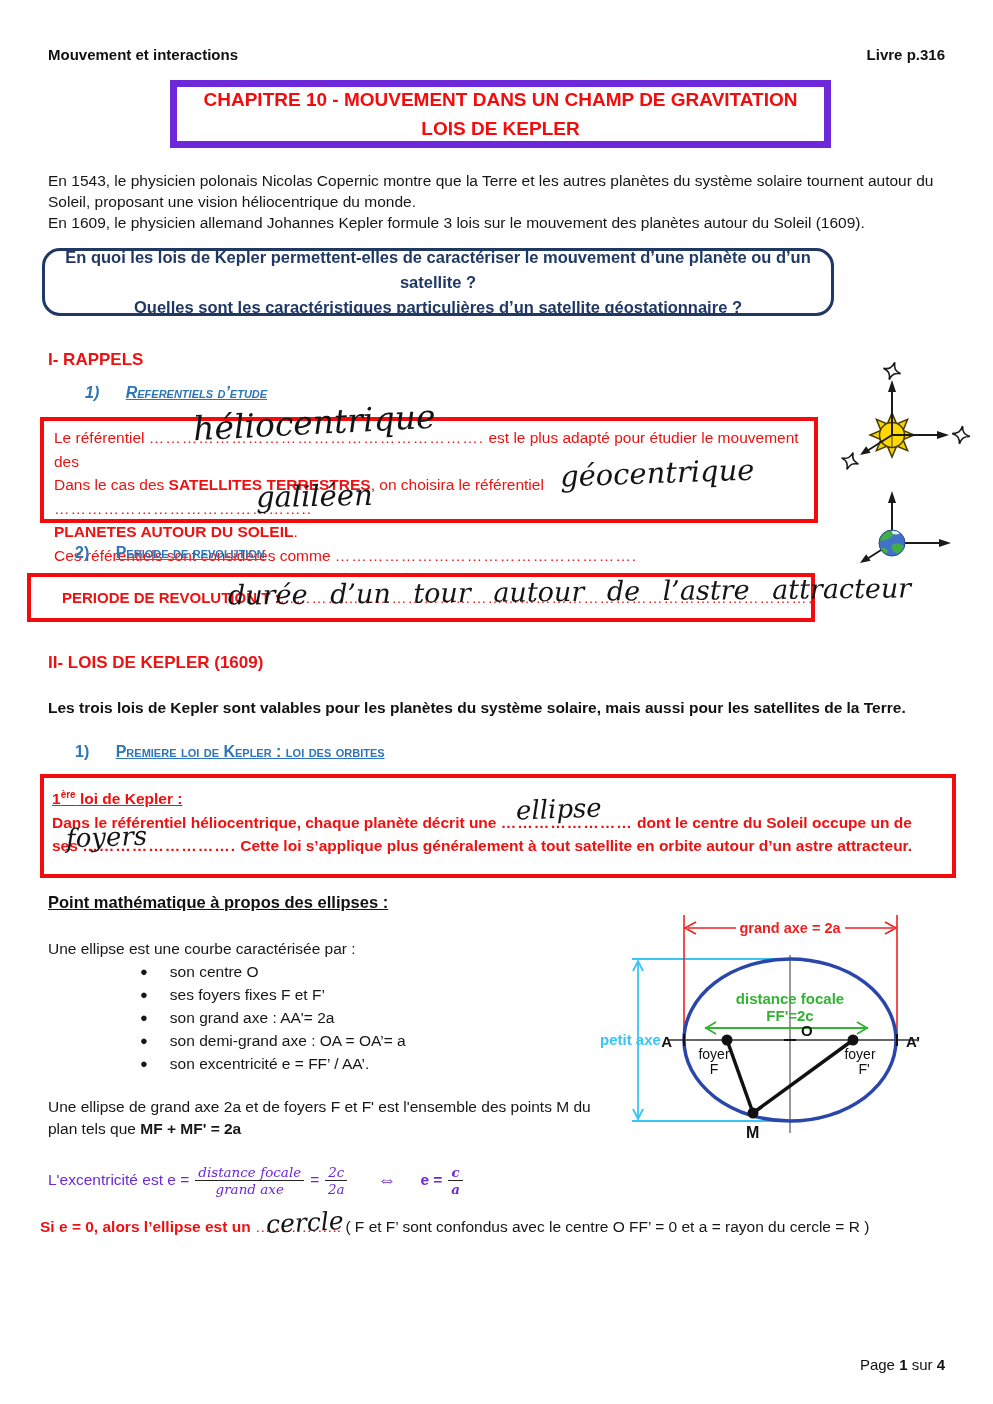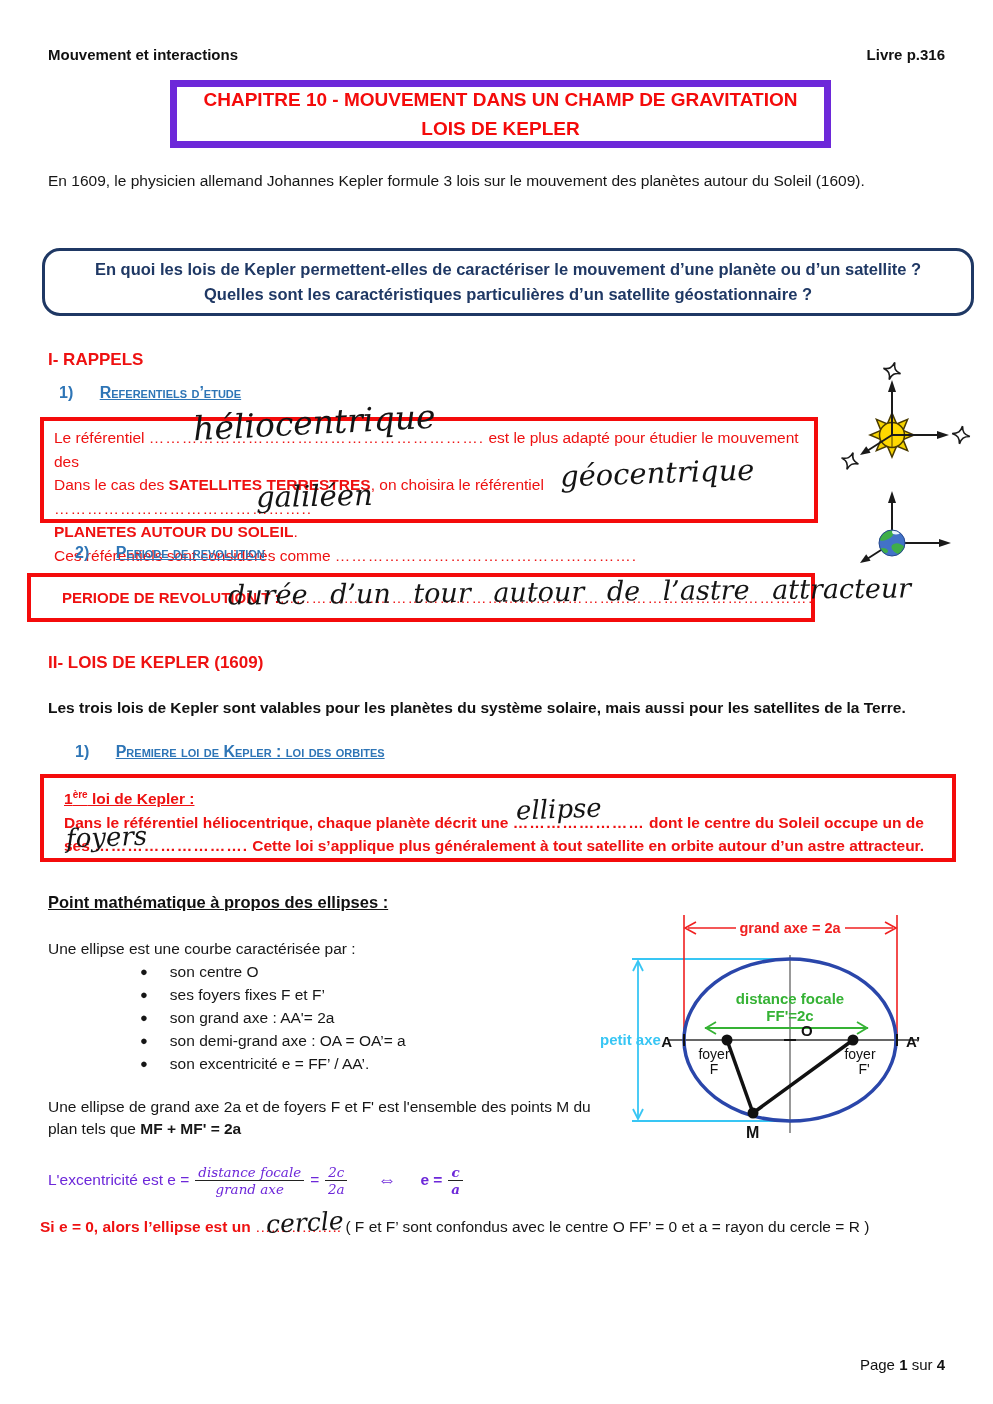--- a/index.html
+++ b/index.html
@@ -17,38 +17,38 @@
     left:170px; top:80px; width:661px; height:68px;
     border:7px solid #6d28d9; text-align:center;
     display:flex; flex-direction:column; justify-content:center;
     color:#f40b0b; font-weight:bold; font-size:19px; line-height:29px;
   }
 
   .intro { left:48px; top:170px; width:900px; font-size:15.5px; line-height:21px; color:#161616; }
   .intro p + p { margin-top:0; }
 
   .question-box {
-    left:42px; top:248px; width:932px; height:68px;
+    left:42px; top:248px; width:792px; height:68px;
     border:3px solid #1f3864; border-radius:18px;
     display:flex; flex-direction:column; justify-content:center; text-align:center;
     color:#1f3864; font-weight:bold; font-size:16.5px; line-height:25px;
   }
 
   .sec-title { font-size:17px; font-weight:bold; color:#ee1111; }
   .subnum { font-size:16px; font-weight:bold; color:#2e75b6; }
   .sublabel {
     font-size:16px; font-weight:bold; color:#2e75b6;
     font-variant:small-caps; text-decoration:underline;
   }
 
   .redbox { border:4px solid #f40b0b; color:#ee1111; font-size:15.5px; line-height:23.5px; }
   .redbox-1 { left:40px; top:417px; width:778px; height:106px; padding:5px 10px; }
   .redbox-2 { left:27px; top:573px; width:788px; height:49px; padding:0 0 0 31px;
               display:flex; align-items:center; font-weight:bold; font-size:15px; white-space:nowrap; overflow:hidden; }
-  .redbox-3 { left:40px; top:774px; width:916px; height:88px; padding:5px 20px; font-weight:bold; }
+  .redbox-3 { left:40px; top:774px; width:916px; height:104px; padding:5px 8px; font-weight:bold; }
   .redbox .dots { letter-spacing:1px; }
   .kepler-law-title { text-decoration:underline; }
   sup { font-size:10px; vertical-align:super; }
 
   .hw {
     position:absolute; font-family:"DejaVu Serif", serif; font-style:italic;
     color:#141414; white-space:nowrap; line-height:1; z-index:5;
   }
 
   .black-bold-par { font-size:15.5px; font-weight:bold; color:#111; }
@@ -83,31 +83,32 @@
 
   <div class="abs hdr" style="left:48px; top:46px;">Mouvement et interactions</div>
   <div class="abs hdr" style="right:48px; top:46px;">Livre p.316</div>
 
   <div class="abs title-box">
     <div>CHAPITRE 10 - MOUVEMENT DANS UN CHAMP DE GRAVITATION</div>
     <div>LOIS DE KEPLER</div>
   </div>
 
   <div class="abs intro">
+    <p>En 1543, le physicien polonais Nicolas Copernic montre que la Terre et les autres planètes du système solaire tournent autour du Soleil, proposant une vision héliocentrique du monde.</p>
     <p>En 1609, le physicien allemand Johannes Kepler formule 3 lois sur le mouvement des planètes autour du Soleil (1609).</p>
   </div>
 
   <div class="abs question-box">
     <div>En quoi les lois de Kepler permettent-elles de caractériser le mouvement d’une planète ou d’un satellite ?</div>
     <div>Quelles sont les caractéristiques particulières d’un satellite géostationnaire ?</div>
   </div>
 
   <div class="abs sec-title" style="left:48px; top:350px;">I- RAPPELS</div>
 
-  <div class="abs" style="left:59px; top:384px;">
+  <div class="abs" style="left:85px; top:384px;font-style:italic;">
     <span class="subnum">1)</span>
     <span class="sublabel" style="margin-left:22px;">Referentiels d’etude</span>
   </div>
 
   <div class="abs redbox redbox-1">
     <div>
       <span>Le référentiel </span><span class="dots">…………………………………………………….</span><span> est le plus adapté pour étudier le mouvement des</span>
     </div>
     <div>
       <span>Dans le cas des </span><span class="bold">SATELLITES TERRESTRES</span><span>, on choisira le référentiel </span><span class="dots">………………………………………..</span>

